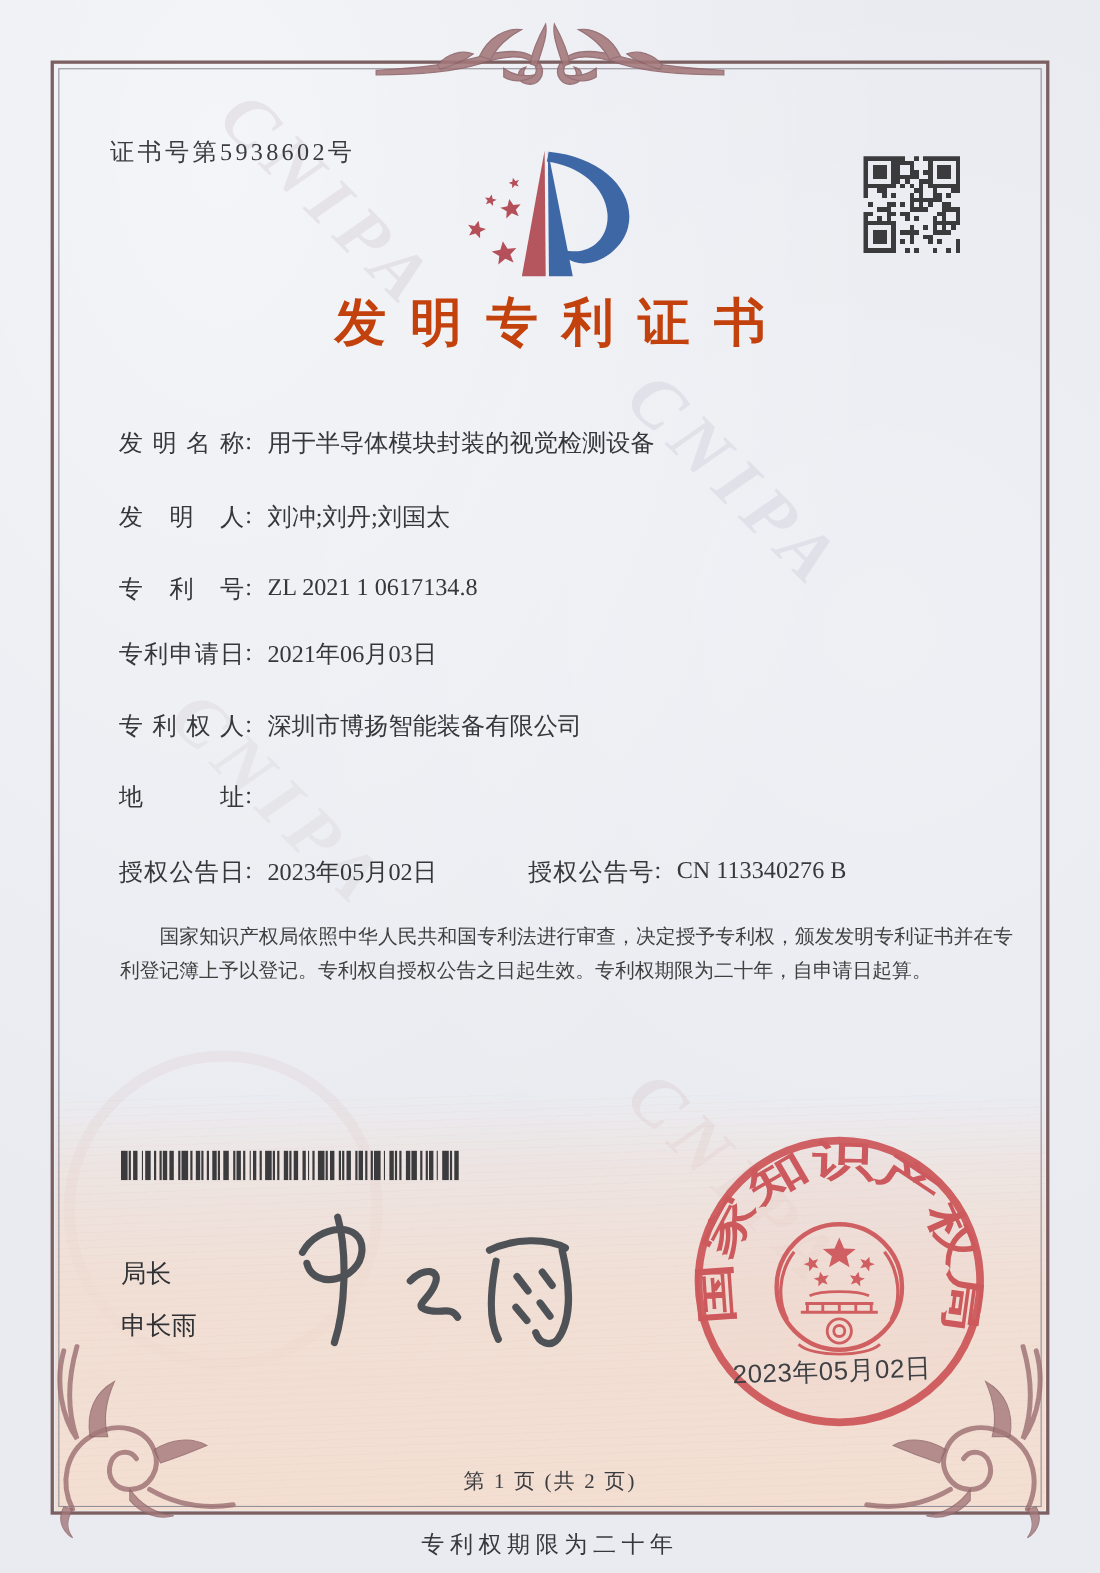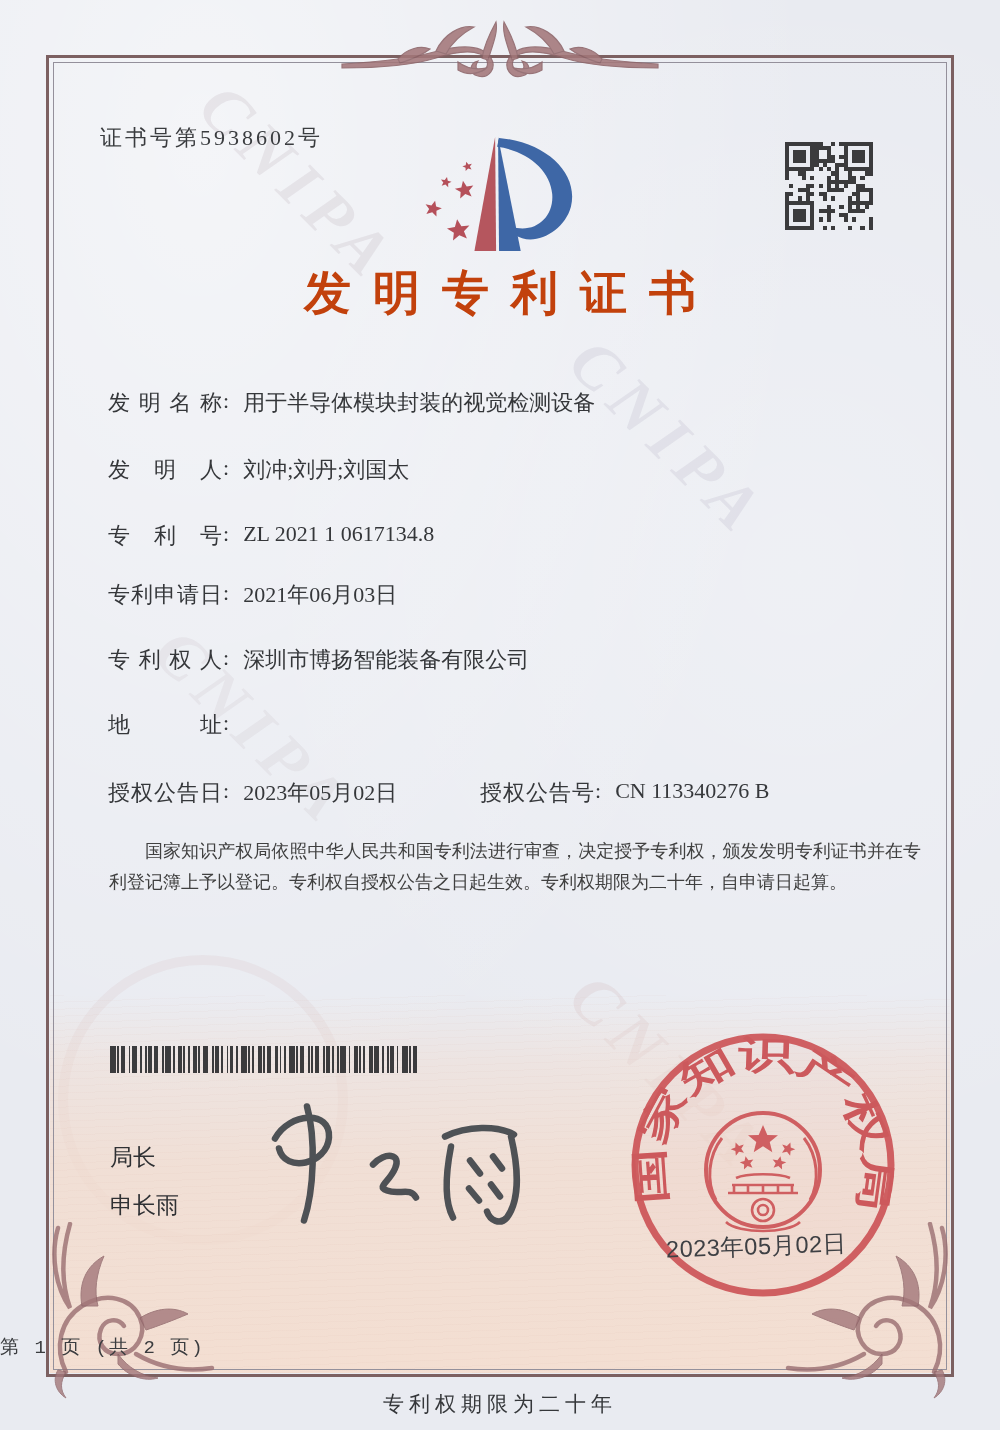--- a/index.html
+++ b/index.html
@@ -76,22 +76,22 @@
     font-family:"Liberation Sans","DejaVu Sans",sans-serif;}
   .director-name{position:absolute; left:110px; top:1190px; font-size:23px; color:#2f3134;
     font-family:"Liberation Sans","DejaVu Sans",sans-serif;}
   .signature{position:absolute; left:245px; top:1088px; width:300px; height:145px;}
   
   .seal{position:absolute; left:626px; top:1026px; width:274px; height:274px; opacity:.92;}
   .seal-date{position:absolute; left:666px; top:1230px; width:200px; font-size:23.5px;
     color:#3e4044; letter-spacing:.5px; transform:rotate(-2deg);
     font-family:"Liberation Sans","DejaVu Sans",sans-serif;}
   
-  .page-num{position:absolute; left:0; right:0; top:1334px; text-align:left;
-    font-size:19px; color:#3a3c3f; letter-spacing:2px;font-family:Liberation Mono, monospace;}
+  .page-num{position:absolute; left:0; right:0; top:1334px; text-align:center;
+    font-size:19px; color:#3a3c3f; letter-spacing:2px;}
   .footer-note{position:absolute; left:0; right:0; top:1390px; text-align:center;
     font-size:21px; color:#35373a; letter-spacing:5px;}
   
   .orn-top{position:absolute; left:340px; top:18px; width:320px; height:82px;}
   .orn-bl{position:absolute; left:36px; top:1222px; width:180px; height:178px;}
   .orn-br{position:absolute; right:36px; top:1222px; width:180px; height:178px; transform:scaleX(-1);}
 </style>
 </head>
 <body>
 

